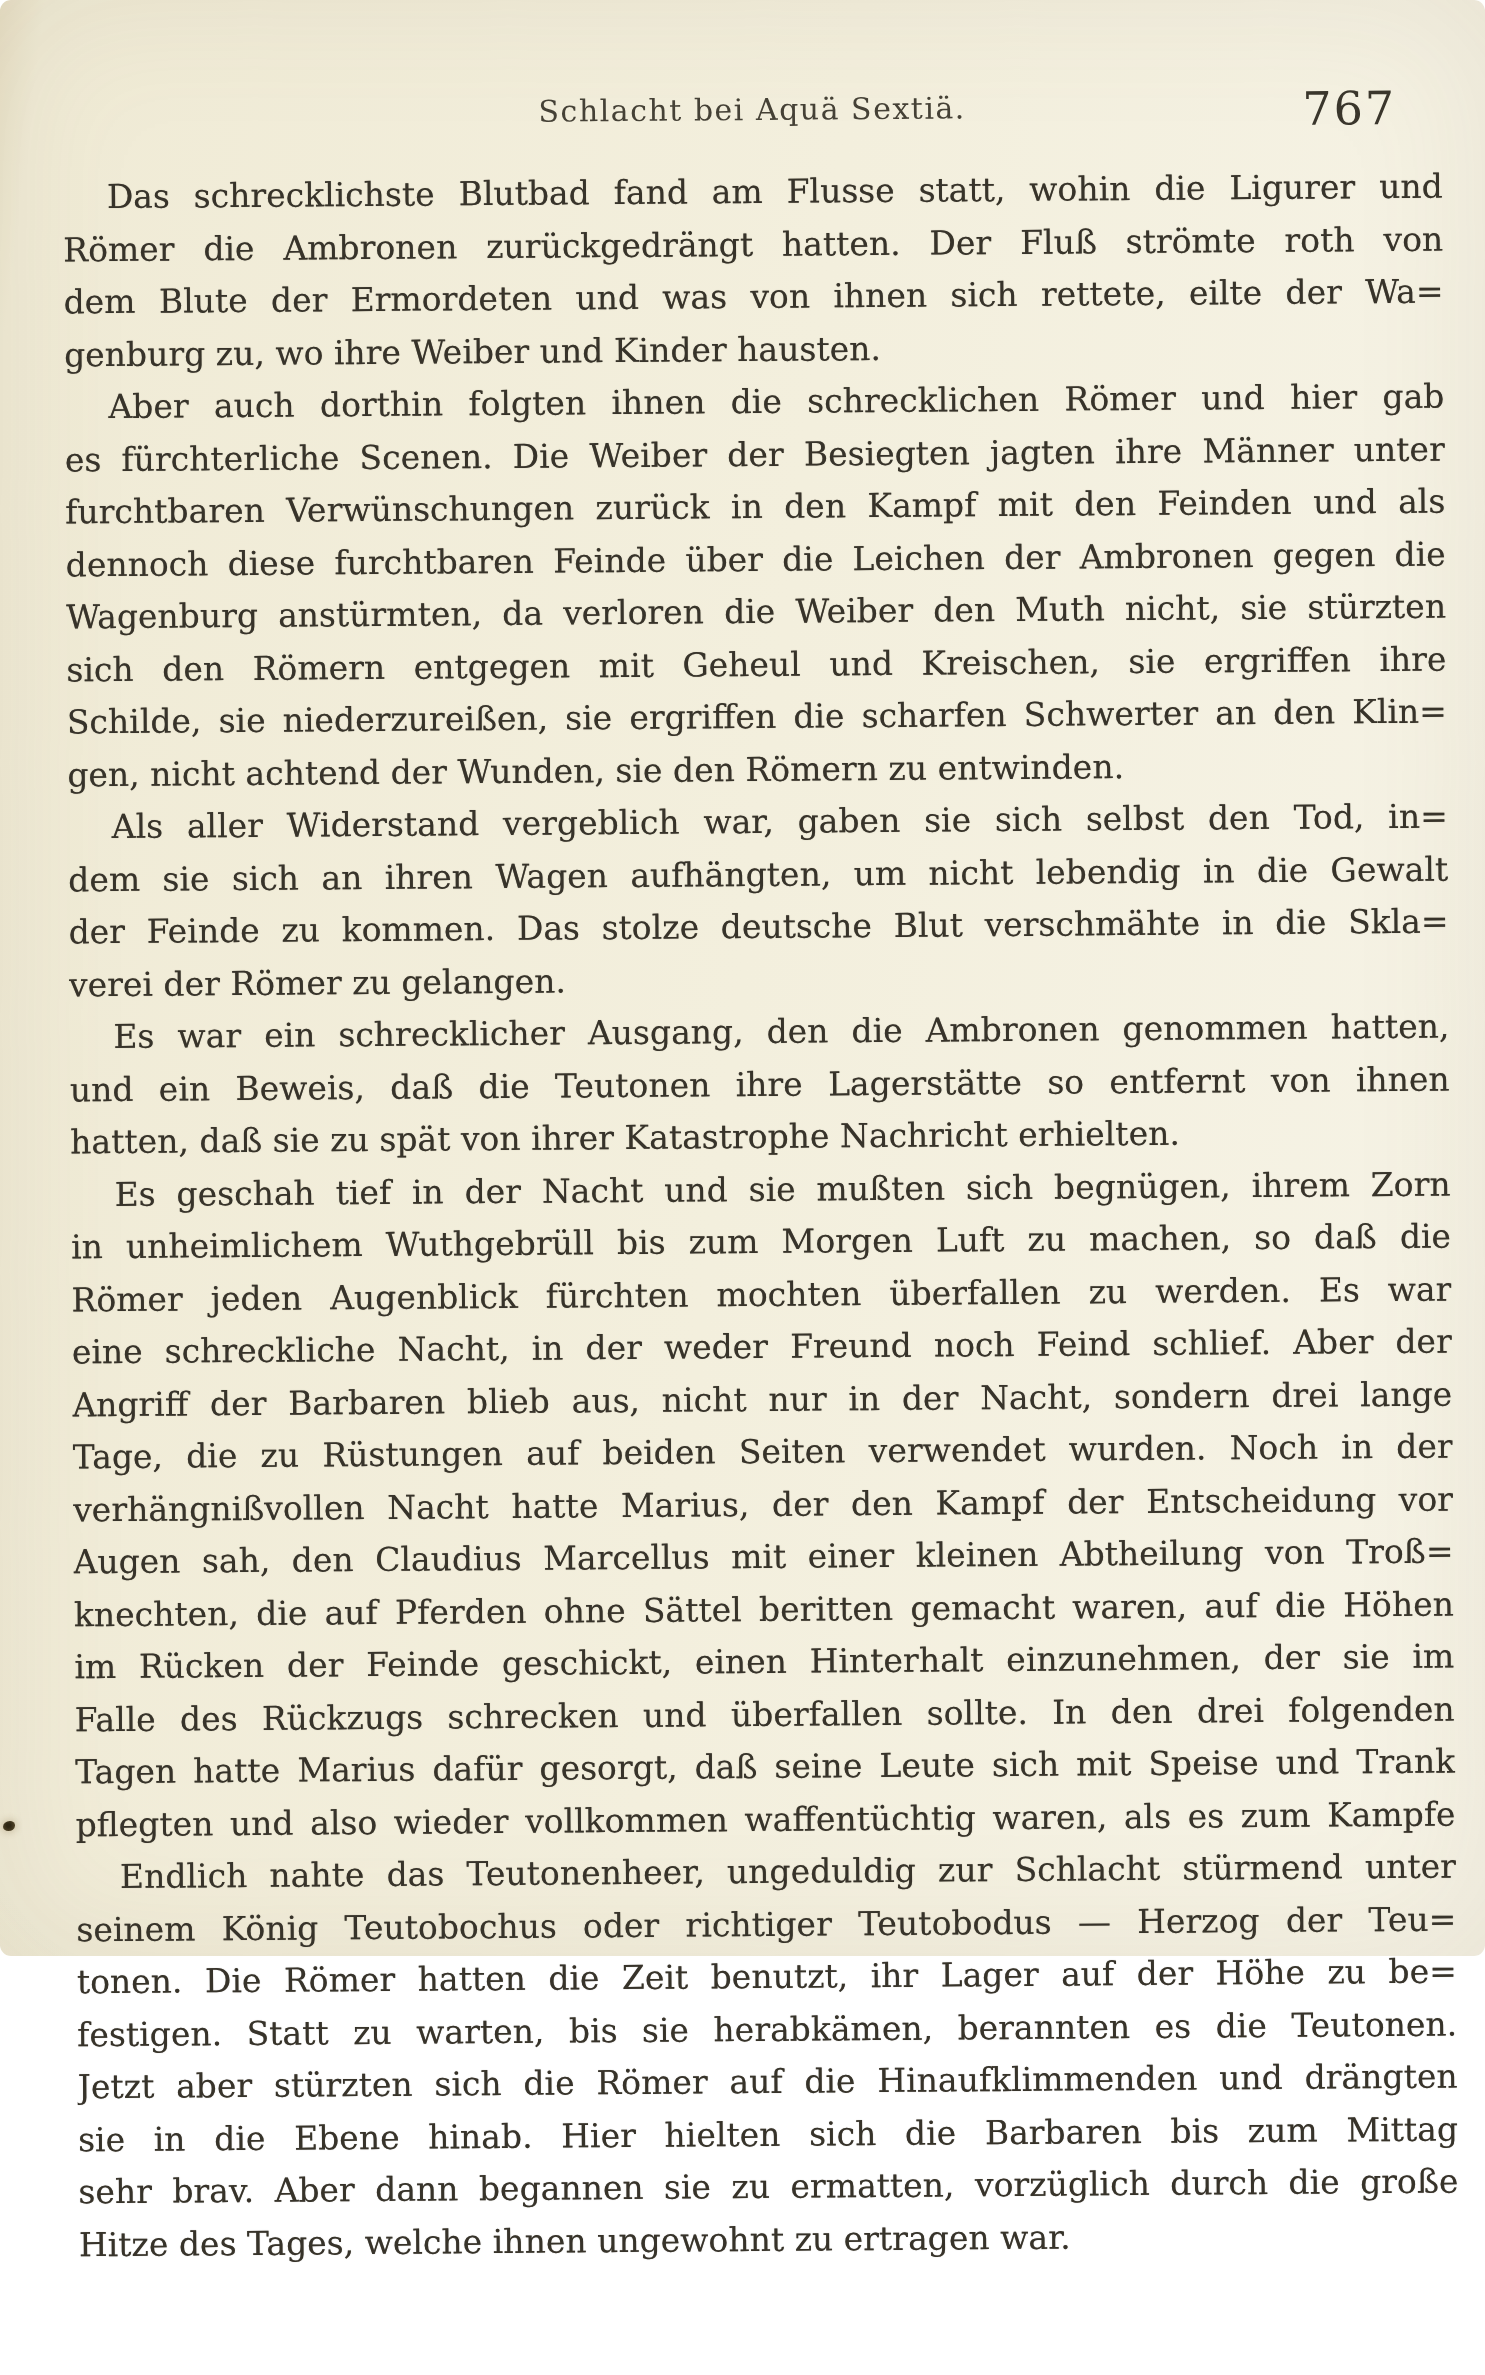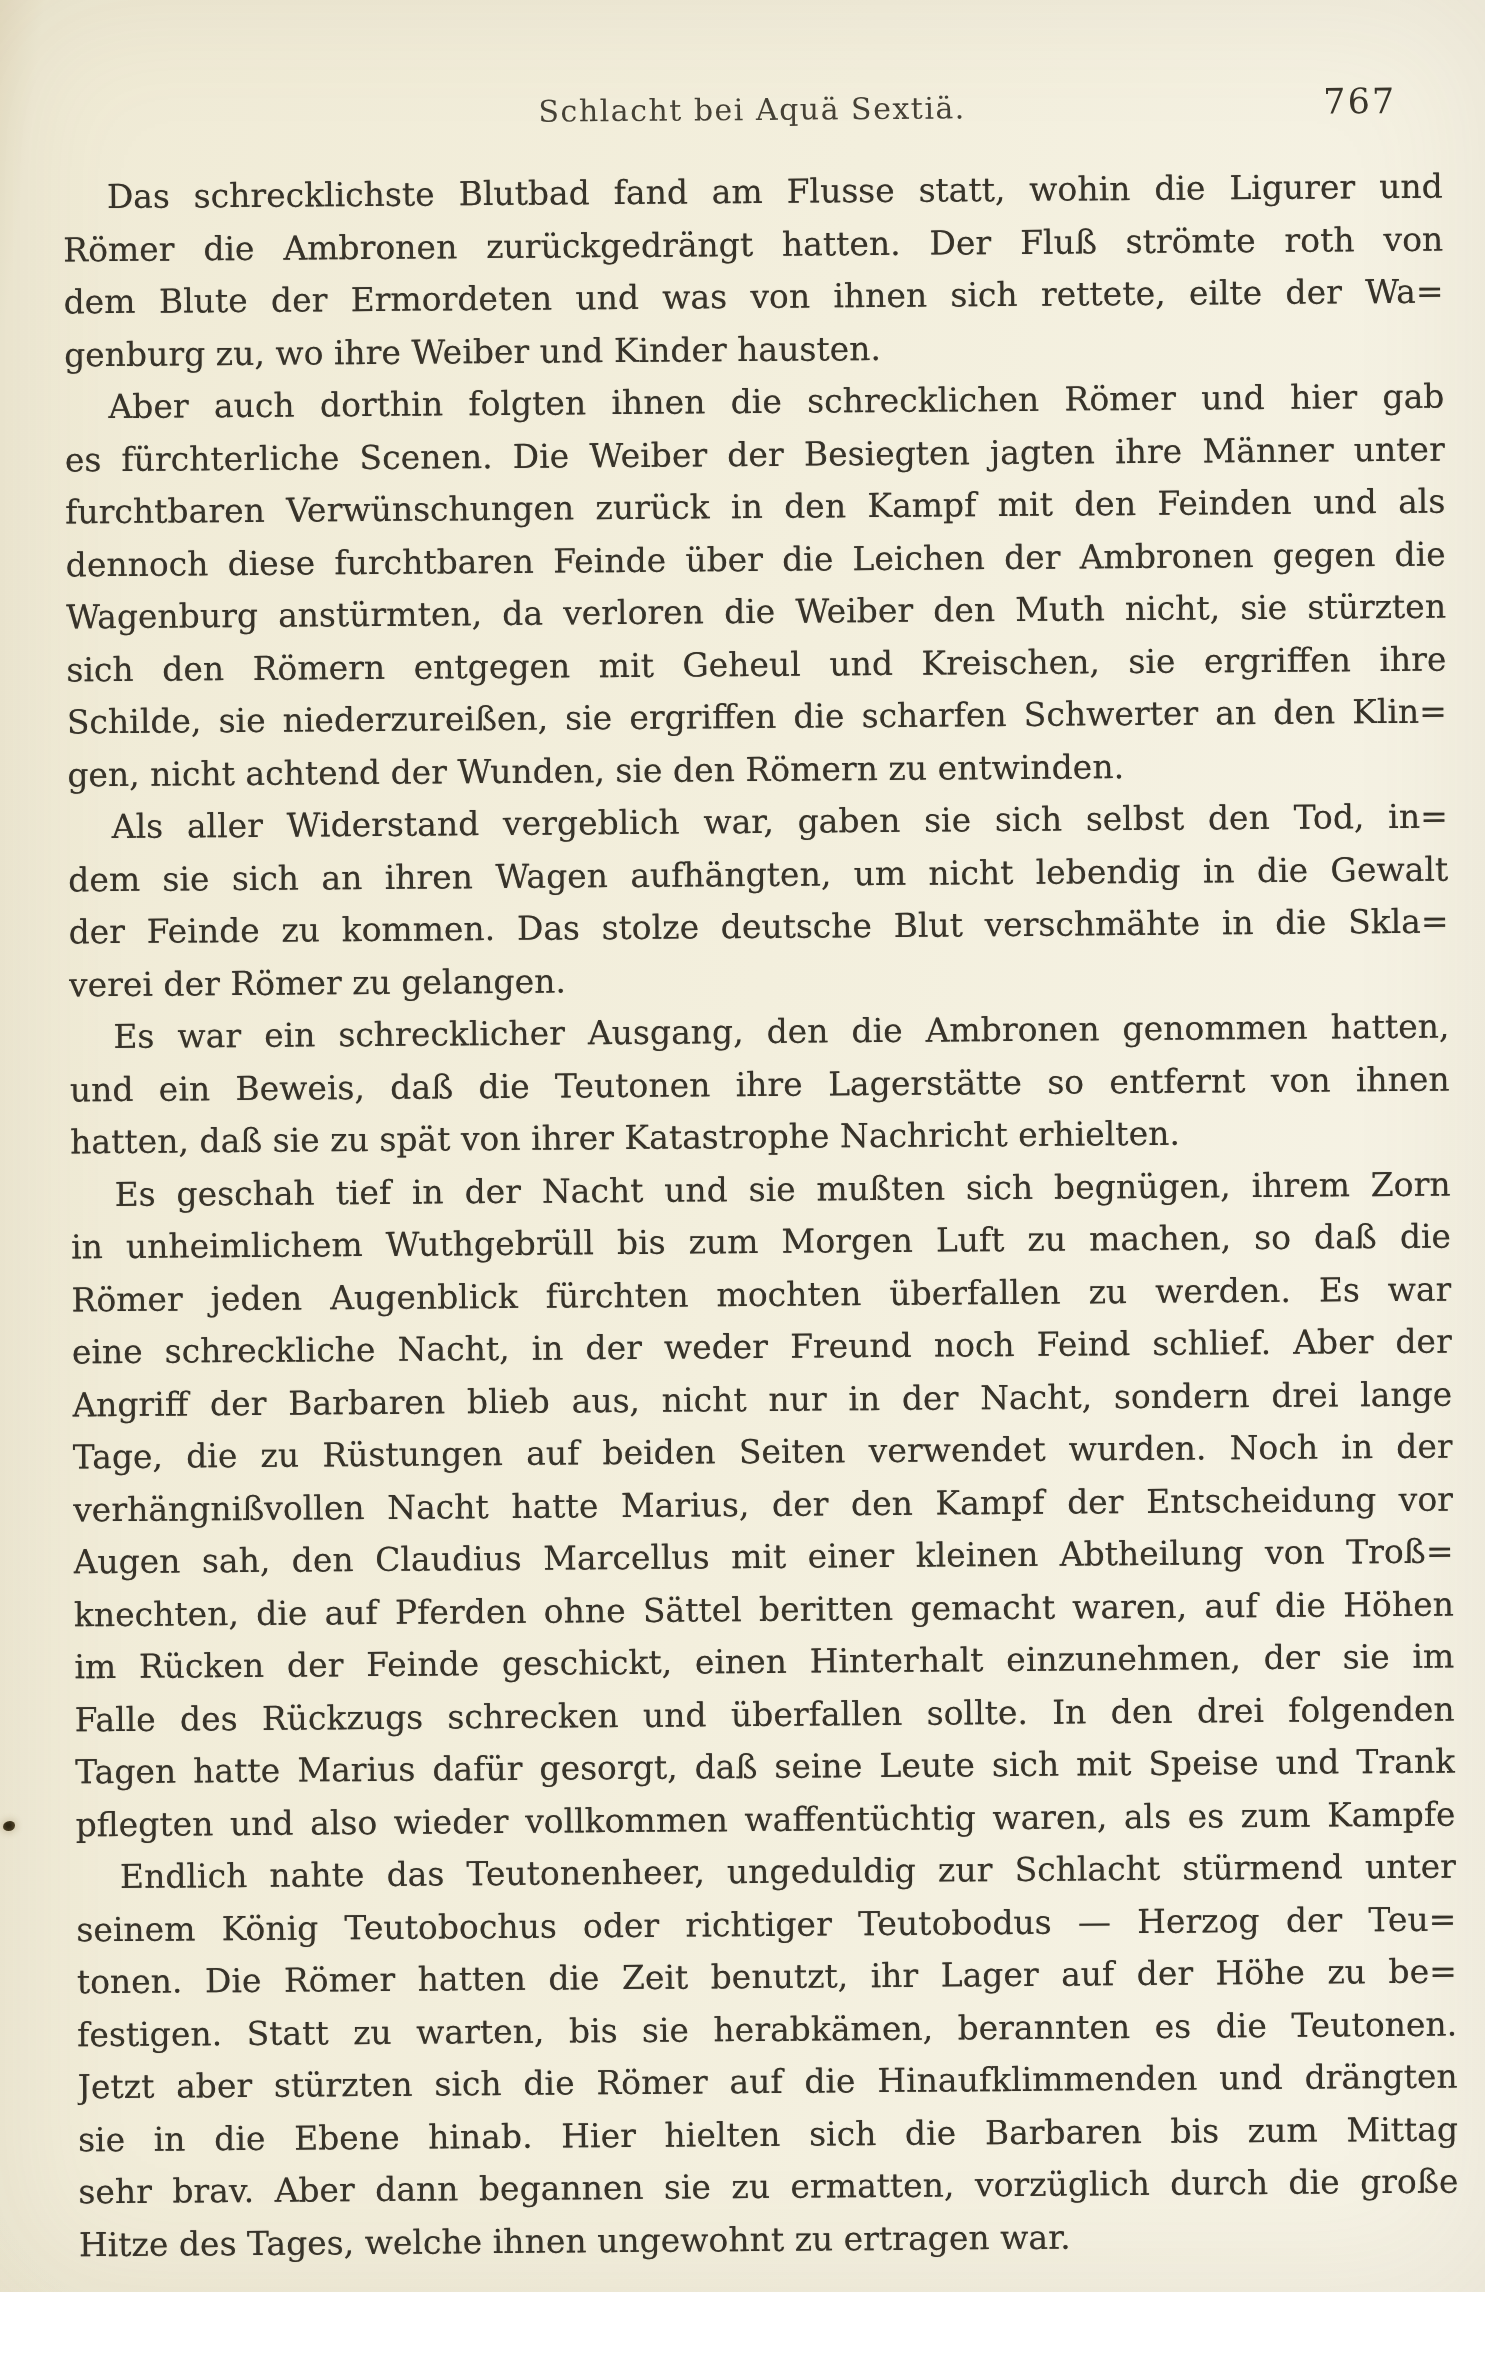--- a/index.html
+++ b/index.html
@@ -3,25 +3,26 @@
 <meta charset="utf-8">
 <style>
   html,body{margin:0;padding:0;}
   body{
     width:1485px;height:2375px;
     font-family:"DejaVu Serif", serif;
     overflow:hidden;
   }
   .page{
     position:relative;
-    width:1485px;height:2292px;
+    width:1485px;height:1956px;
     background:
       radial-gradient(150% 130% at 55% 42%, rgba(255,255,255,0) 55%, rgba(148,122,72,0.12) 100%),
       linear-gradient(97deg,#e8e0c7 0px,#f0ebd6 45px,#f3efdd 50%,#f6f3e6 100%);
     box-shadow:inset 0 0 140px rgba(120,100,60,0.10);
+    border-radius:11px;
   }
   .content{
     position:absolute;
     left:62px;top:92px;
     width:1380px;
     transform:rotate(-0.45deg);
     transform-origin:50% 0;
     color:#37332a;
   }
   .page-header{
@@ -30,21 +31,21 @@
   }
   .running-title{
     text-align:center;
     font-size:30px;
     letter-spacing:1.5px;
     color:#454136;
   }
   .page-number{
     position:absolute;
     right:46px;top:-6px;
-    font-size:35px;
+    font-size:46px;
     letter-spacing:2px;
     color:#3a362c;
   }
   .body-text{
     margin-top:12px;
     font-size:33px;
     line-height:52.5px;
     text-shadow:0 0 0.7px rgba(45,40,28,0.55);
   }
   .paragraph{margin:0;}

